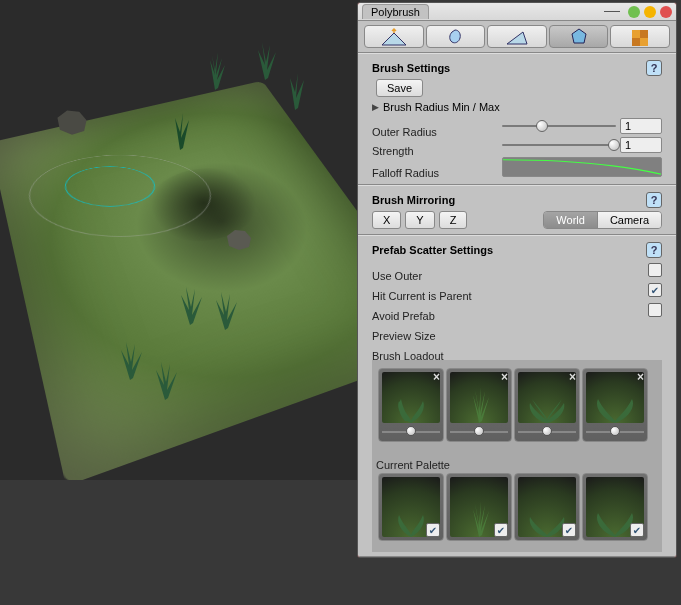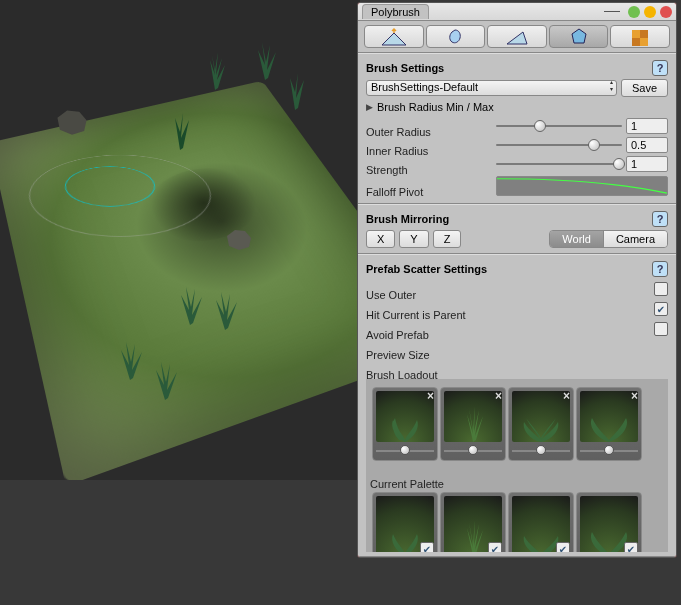--- a/index.html
+++ b/index.html
@@ -33,21 +33,21 @@
     display:flex; flex-direction:column;
   }
   .titlebar { height: 18px; background: linear-gradient(#e8e8e8,#d8d8d8); display:flex; align-items:center; padding:0 4px; border-bottom:1px solid #888; position:relative; }
   .tab { background: #c2c2c2; border:1px solid #999; border-bottom:none; border-radius: 4px 4px 0 0; padding: 1px 8px; font-size:11px; }
   .winbtns { position:absolute; right:4px; display:flex; gap:4px; align-items:center; }
   .winbtns .line { width:16px; height:1px; background:#555; margin-right:4px;}
   .winbtn { width:12px; height:12px; border-radius:50%; }
   .mode-toolbar { height:32px; background:#c2c2c2; display:flex; gap:2px; padding:4px 6px; border-bottom:1px solid #888;}
   .mode-btn { flex:1; background: linear-gradient(#f0f0f0,#d8d8d8); border:1px solid #888; border-radius:4px; display:flex; align-items:center; justify-content:center; cursor:pointer; }
   .mode-btn.selected { background: linear-gradient(#c8c8c8,#a8a8a8); }
-  .section { background:#c2c2c2; border-top:1px solid #ddd; border-bottom:1px solid #888; padding:4px 8px;}
+  .section { background:#c2c2c2; border-top:1px solid #ddd; border-bottom:1px solid #888; padding:4px 14px;}
   .sec-head { display:flex; align-items:center; font-weight:bold; font-size:11px; padding:2px 0; }
   .sec-head .help { margin-left:auto; width:16px; height:16px; border:1px solid #666; border-radius:3px; background:#bfe0f7; color:#335; text-align:center; line-height:14px; font-weight:bold; cursor:pointer;}
   .row { display:flex; align-items:center; height:18px; margin:1px 0; }
   .row label { width:130px; font-size:11px; color:#222;margin-top:12px;}
   .row .ctrl { flex:1; display:flex; align-items:center; gap:4px;}
   input[type=text], select.popup {
     background:#eee; border:1px solid #888; border-radius:2px; height:16px;
     font-size:11px; padding:0 4px; width:42px;
   }
   .slider { flex:1; height:14px; position:relative; }
@@ -159,61 +159,48 @@
         </svg>
       </div>
   </div>
 
   <div class="section">
     <div class="sec-head">
       <span>Brush Settings</span>
       <div class="help">?</div>
     </div>
     <div class="row">
-      <div class="popup-wrap" style="flex:1;">
-        <div class="popup">BrushSettings-Default</div>
-      </div>
       <button class="btn" style="margin-left:4px;">Save</button>
     </div>
     <div class="row">
       <span class="foldout">▶</span>
       <span>Brush Radius Min / Max</span>
     </div>
     <div class="row">
       <label>Outer Radius</label>
       <div class="ctrl">
         <div class="slider">
             <div class="slider-track"></div>
             <div class="slider-thumb" style="left: calc(35% - 6px);"></div>
           </div>
         <input type="text" value="1" style="">
       </div>
     </div>
     <div class="row">
-      <label>Inner Radius</label>
-      <div class="ctrl">
-        <div class="slider">
-            <div class="slider-track"></div>
-            <div class="slider-thumb" style="left: calc(78% - 6px);"></div>
-          </div>
-        <input type="text" value="0.5" style="">
-      </div>
-    </div>
-    <div class="row">
       <label>Strength</label>
       <div class="ctrl">
         <div class="slider">
             <div class="slider-track"></div>
             <div class="slider-thumb" style="left: calc(98% - 6px);"></div>
           </div>
         <input type="text" value="1" style="">
       </div>
     </div>
     <div class="row" style="height:24px;">
-      <label>Falloff Pivot</label>
+      <label>Falloff Radius</label>
       <div class="falloff">
         <svg viewBox="0 0 100 20" preserveAspectRatio="none">
             <path d="M0 2 Q60 2 100 18" stroke="#4f4" stroke-width="1.2" fill="none"></path>
           </svg>
       </div>
     </div>
   </div>
 
   <div class="section">
     <div class="sec-head">

